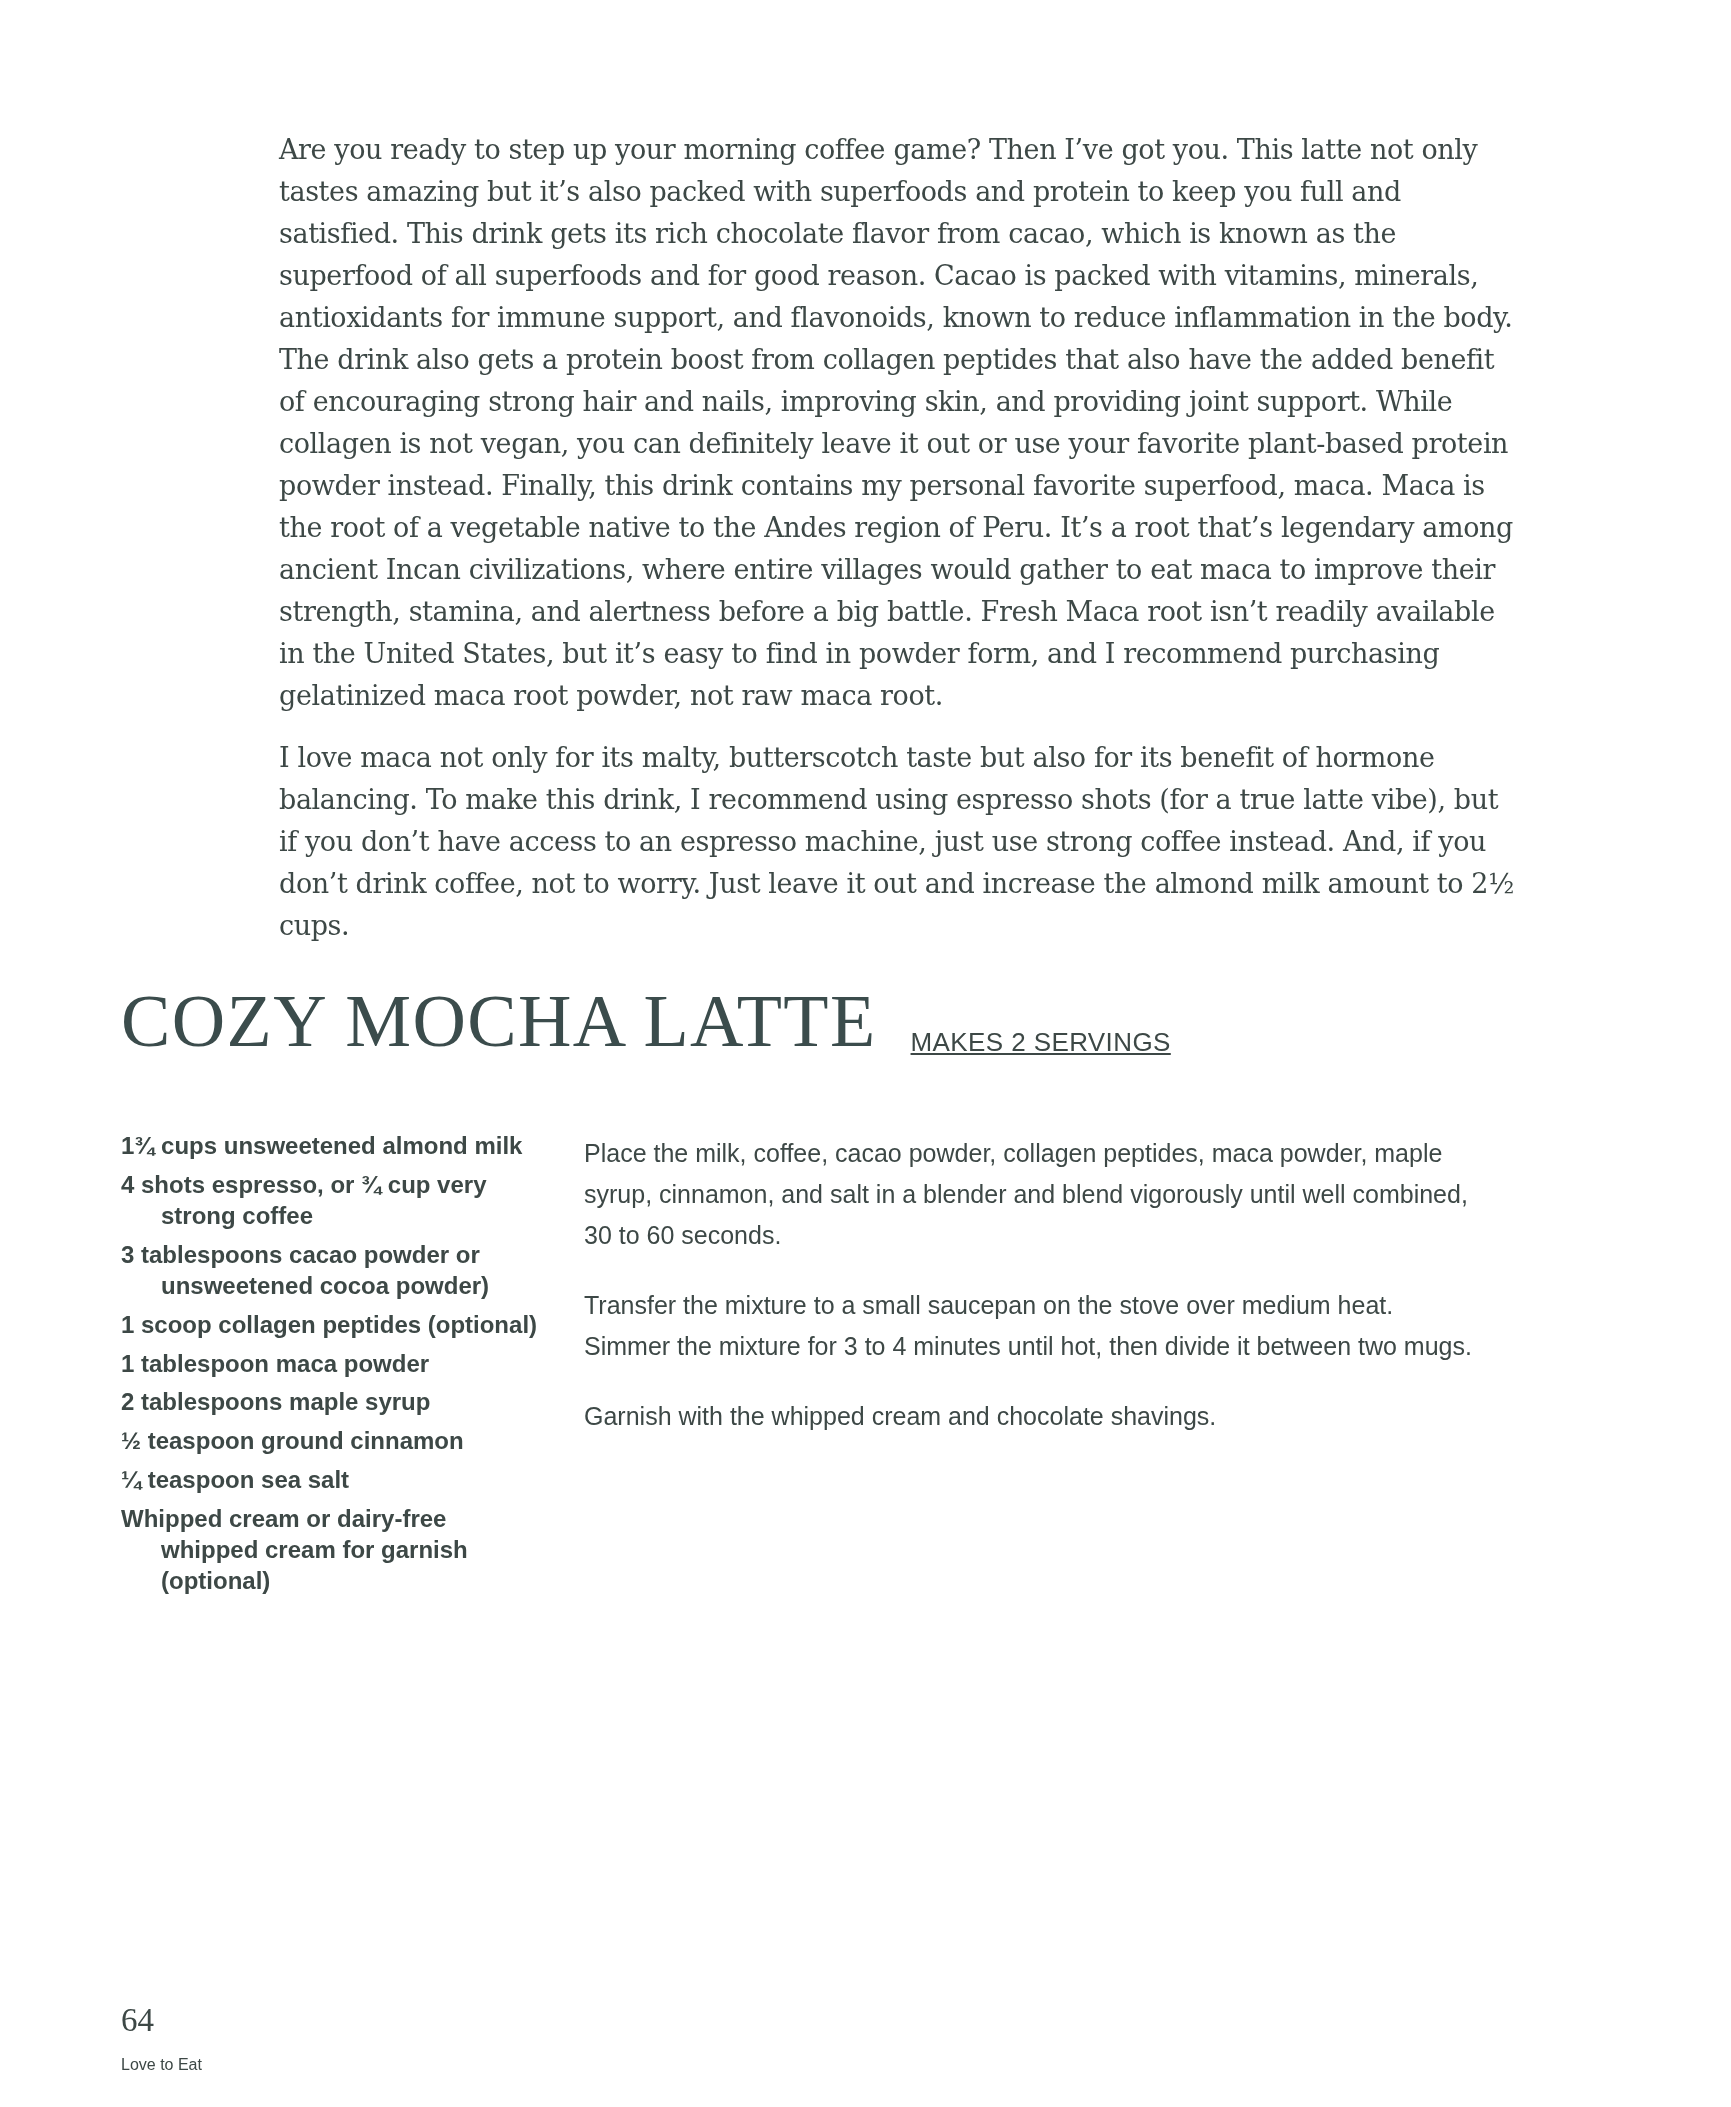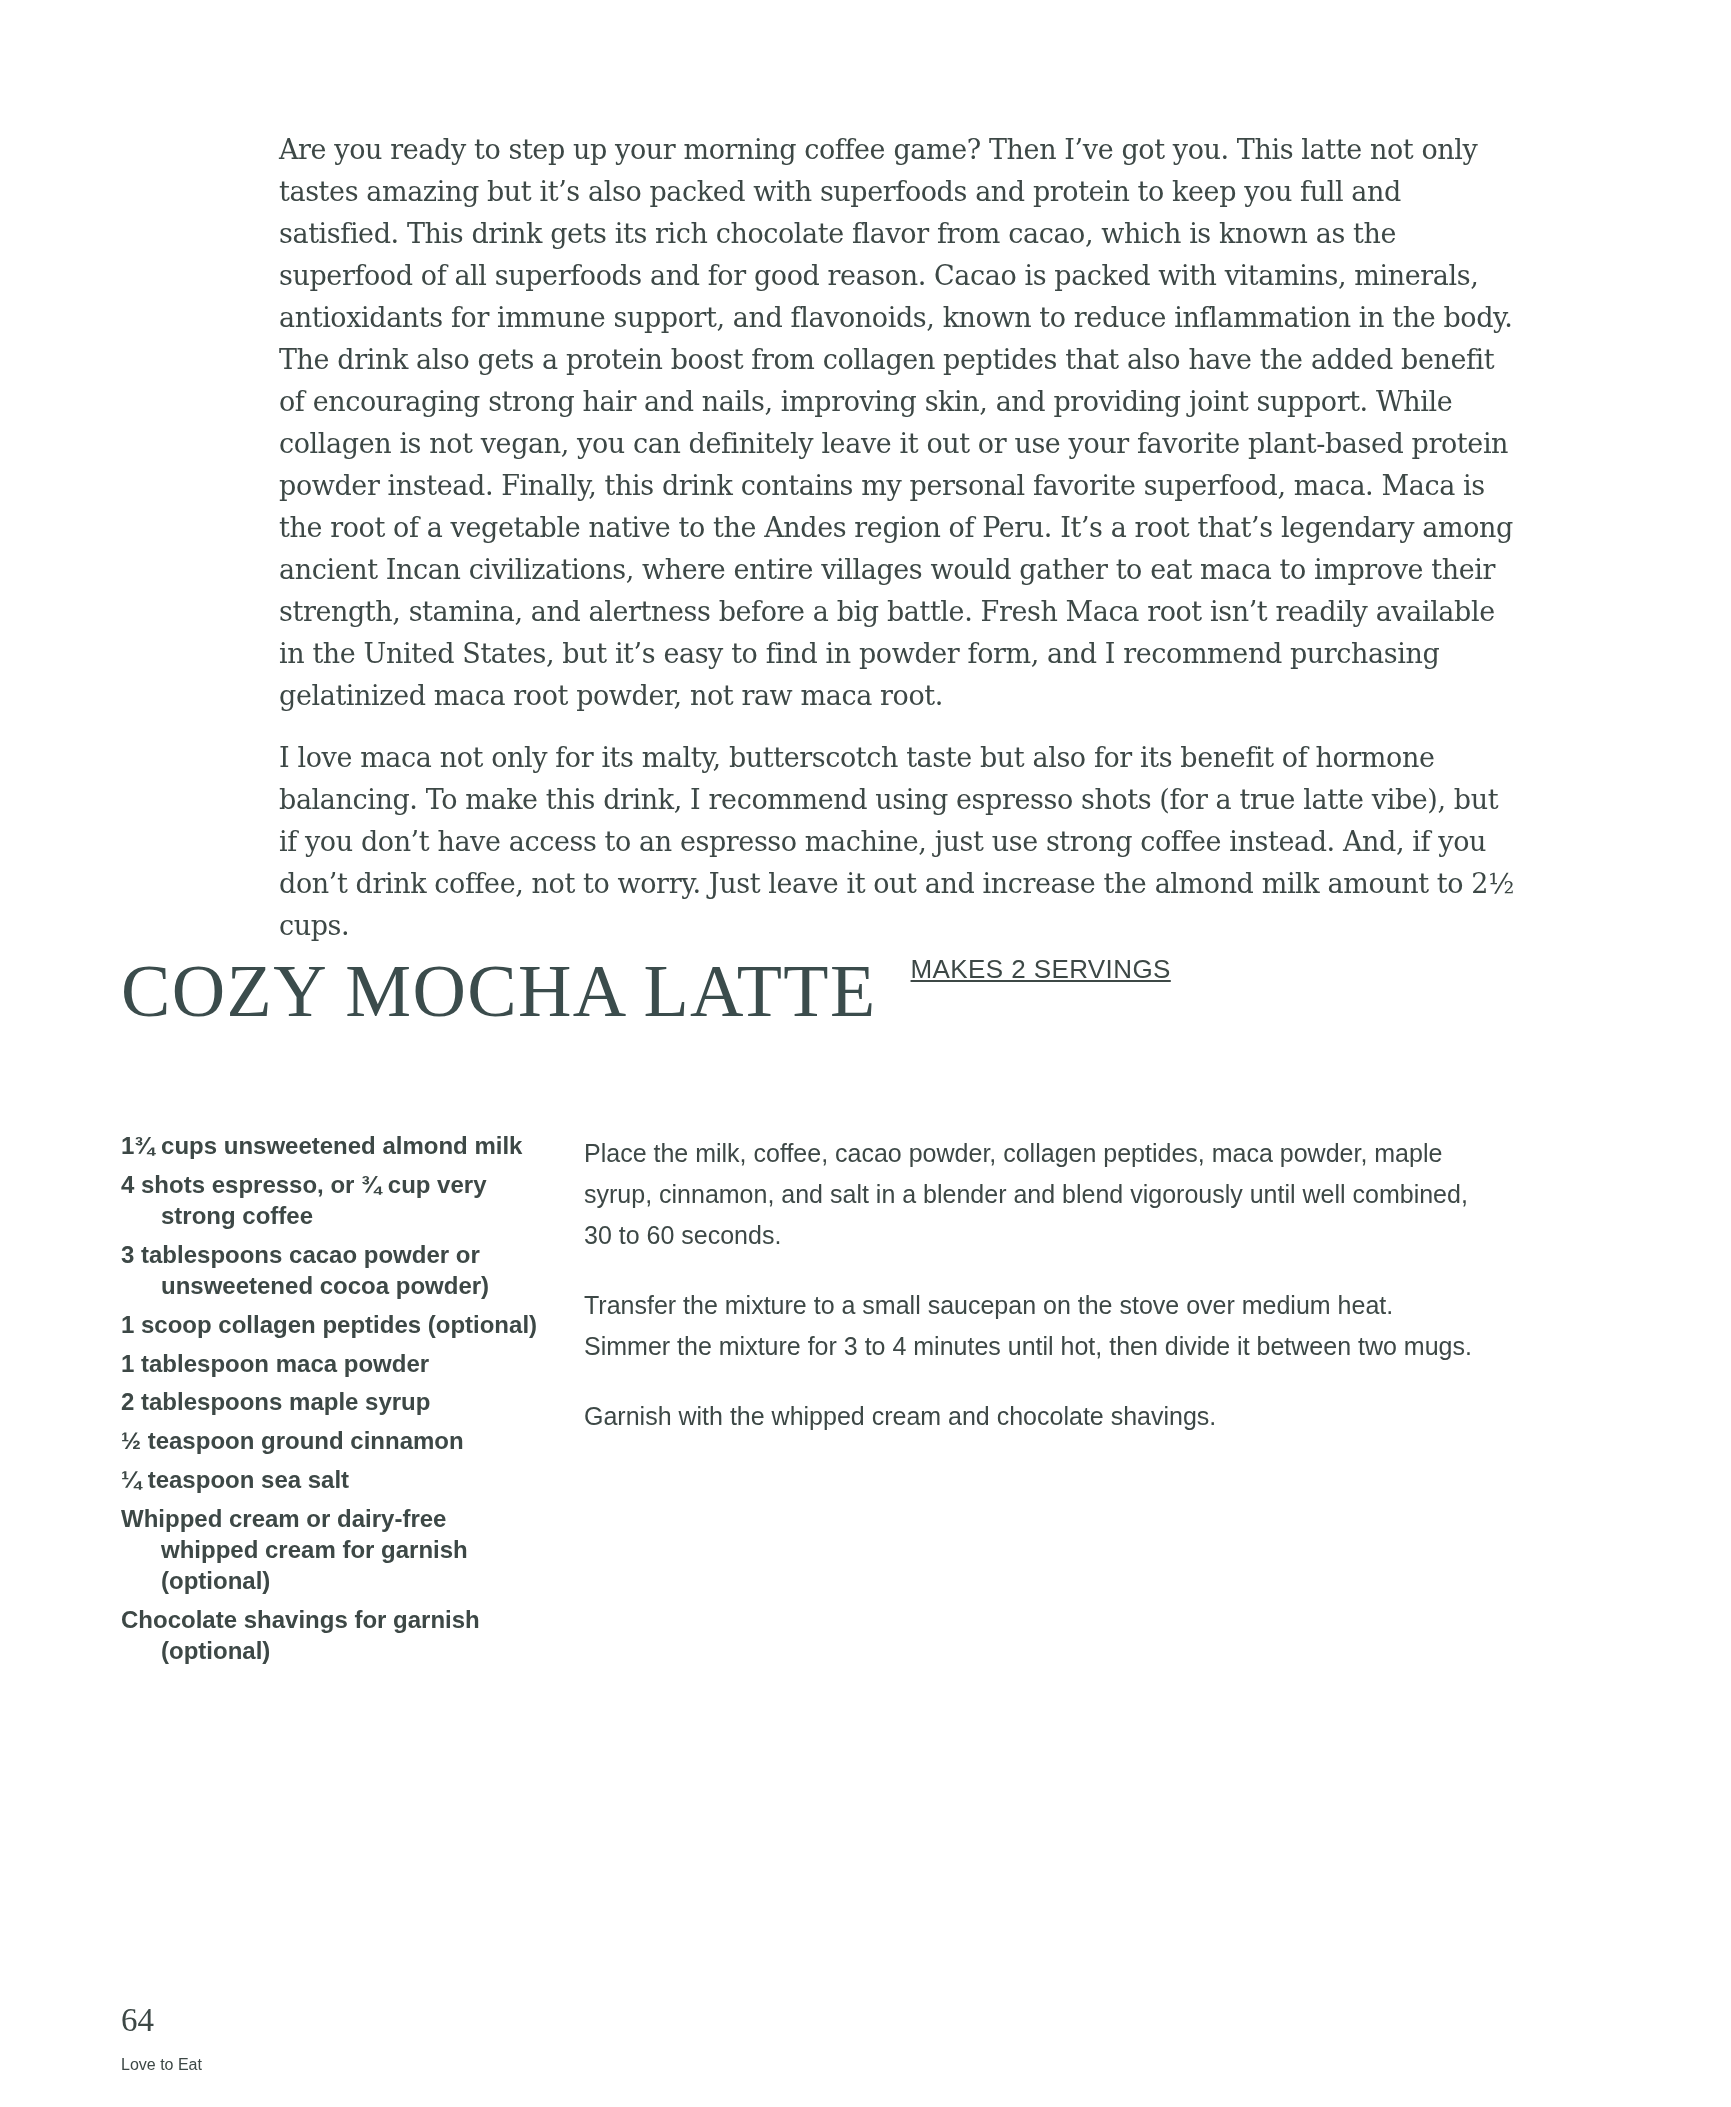--- a/index.html
+++ b/index.html
@@ -8,22 +8,22 @@
       color: #3d4846;
     }
     .intro {
       position: absolute; left: 279px; top: 129px; width: 1243px;
       font-family: "DejaVu Serif", "Liberation Serif", serif;
       font-size: 27px; line-height: 42px; letter-spacing: -0.4px;
       color: #3d4846;
     }
     .intro p { margin: 0 0 20px 0; }
     .title-row {
-      position: absolute; left: 121px; top: 954px; width: 1501px;
-      display: flex; align-items: flex-start;
+      position: absolute; left: 121px; top: 984px; width: 1501px;
+      display: flex; align-items: flex-end;
     }
     .title {
       font-family: "Liberation Serif", "DejaVu Serif", serif;
       font-size: 74px; line-height: 1; letter-spacing: 1.4px;
       color: #3b4c4c; font-weight: normal; margin: 0;
     }
     .yield {
       font-family: "Liberation Sans", sans-serif;
       font-size: 26px; letter-spacing: 0.4px; color: #3d4846;
       margin-left: 34px;
@@ -70,21 +70,20 @@
 <ul class="ingredients">
   <li>1¾ cups unsweetened almond milk</li>
   <li>4 shots espresso, or ¾ cup very strong coffee</li>
   <li>3 tablespoons cacao powder or unsweetened cocoa powder)</li>
   <li>1 scoop collagen peptides (optional)</li>
   <li>1 tablespoon maca powder</li>
   <li>2 tablespoons maple syrup</li>
   <li>½ teaspoon ground cinnamon</li>
   <li>¼ teaspoon sea salt</li>
   <li>Whipped cream or dairy-free whipped cream for garnish (optional)</li>
-  <li>Chocolate shavings for garnish (optional)</li>
 </ul>
 
 <div class="directions">
   <p>Place the milk, coffee, cacao powder, collagen peptides, maca powder, maple syrup, cinnamon, and salt in a blender and blend vigorously until well combined, 30 to 60 seconds.</p>
   <p>Transfer the mixture to a small saucepan on the stove over medium heat. Simmer the mixture for 3 to 4 minutes until hot, then divide it between two mugs.</p>
   <p>Garnish with the whipped cream and chocolate shavings.</p>
 </div>
 
 <div class="footer">
   <div class="page-number">64</div>

